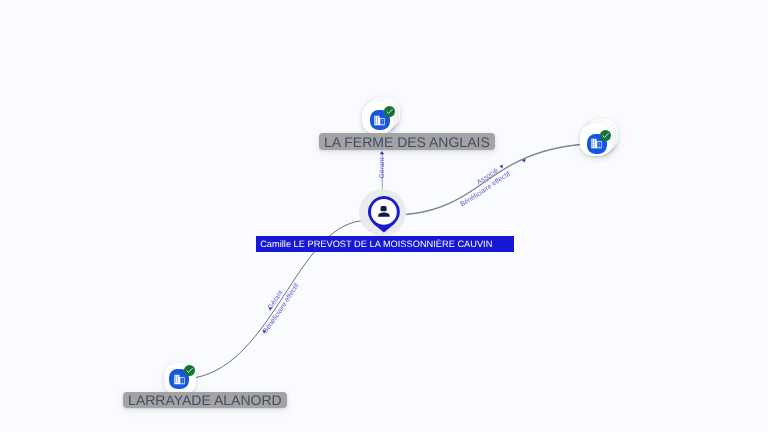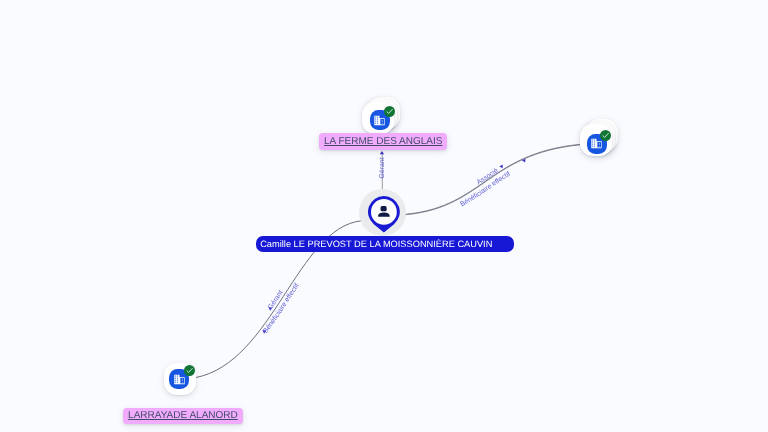--- a/index.html
+++ b/index.html
@@ -17,25 +17,25 @@
   .ccore{position:absolute;width:20px;height:20px;border-radius:8.4px;
          background:#1656e0;display:flex;align-items:center;justify-content:center;}
   .ccore svg{display:block;}
   .badge{position:absolute;width:11px;height:11px;border-radius:50%;
          background:#127536;display:flex;align-items:center;justify-content:center;}
 
   
   .pinhalo{position:absolute;border-radius:50%;background:#eaebed;}
 
   
-  .nlabel{position:absolute;background:#f0abfc;border-radius:4px;
+  .nlabel{position:absolute;background:#a3a3a3;border-radius:4px;
           box-shadow:0 1px 2px rgba(72,76,100,.13),0 2px 7px rgba(72,76,100,.13);
-          color:#444b69;font-size:10px;line-height:12px;padding:2.5px 5px 2px 5px;
-          white-space:nowrap;letter-spacing:0;text-decoration:underline;}
-  .plabel{position:absolute;background:#1718d6;border-radius:7px;color:#ffffff;
+          color:#444b69;font-size:14px;line-height:12px;padding:2.5px 5px 2px 5px;
+          white-space:nowrap;letter-spacing:0;}
+  .plabel{position:absolute;background:#1718d6;border-radius:0;color:#ffffff;
           font-size:9.25px;line-height:11px;padding:2.5px 22px 2px 4.2px;white-space:nowrap;}
   text.et{font-family:"Liberation Sans",sans-serif;font-size:6.9px;fill:#5f5fd6;}
 </style>
 </head>
 <body>
 
 <div id="graph">
 
   <svg class="edges" viewBox="0 0 768 432">
     <defs>
@@ -160,21 +160,21 @@
           </g>
         </svg>
       </div>
       <div class="badge" style="left:183.5px;top:364.7px;">
         <svg width="11" height="11" viewBox="0 0 11 11">
             <path d="M2.9 5.7 L4.6 7.4 L8.3 3.4" stroke="#cdeedd" stroke-width="0.95" fill="none" stroke-linecap="round" stroke-linejoin="round"></path>
           </svg>
       </div>
     </div>
   </div>
-  <div class="nlabel" style="left:123.1px;top:391.9px;margin-top:16px;">LARRAYADE ALANORD</div>
+  <div class="nlabel" style="left:123.1px;top:391.9px;">LARRAYADE ALANORD</div>
 
   <div class="node">
     <div class="pinhalo" style="left:359.4px;top:189.2px;width:47px;height:47px;"></div>
     <div style="position:absolute;left:367.0px;top:195.3px;">
       <svg width="34" height="39" viewBox="0 0 34 39">
         <path d="M16.9 1.0 A15.9 15.9 0 0 0 6.79 29.17 L16.9 37.5 L27.01 29.17 A15.9 15.9 0 0 0 16.9 1.0 Z" fill="#1a1ad2"></path>
         <circle cx="16.9" cy="16.9" r="12.9" fill="#fcfcfd"></circle>
         <path d="M15.1 11.1 h3.0 a1.55 1.55 0 0 1 1.55 1.55 v2.1 a1.55 1.55 0 0 1 -1.55 1.55 h-3.0 a1.55 1.55 0 0 1 -1.55 -1.55 v-2.1 a1.55 1.55 0 0 1 1.55 -1.55 z" fill="#111a42"></path>
         <path d="M11.1 21.1 C11.1 18.3 13.9 17.4 16.9 17.4 C19.9 17.4 22.7 18.3 22.7 21.1 L22.7 21.7 L11.1 21.7 Z" fill="#111a42"></path>
       </svg>

